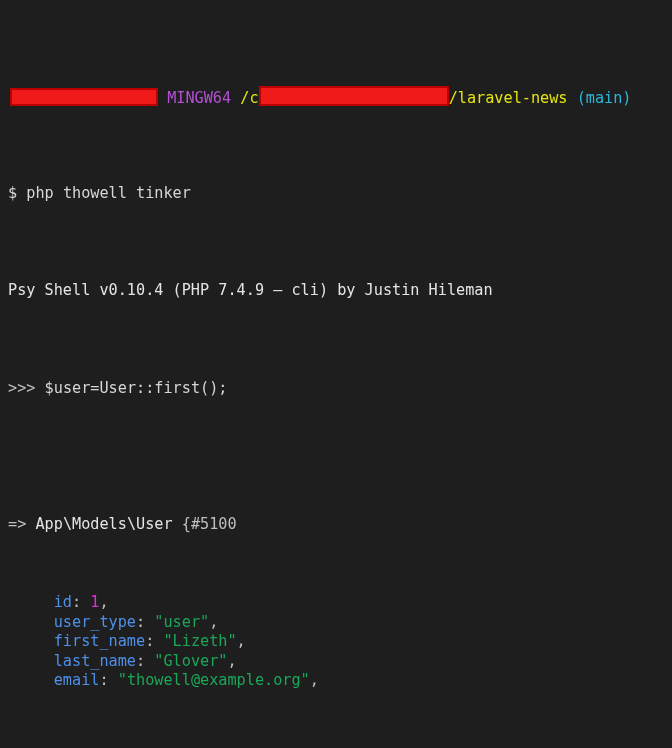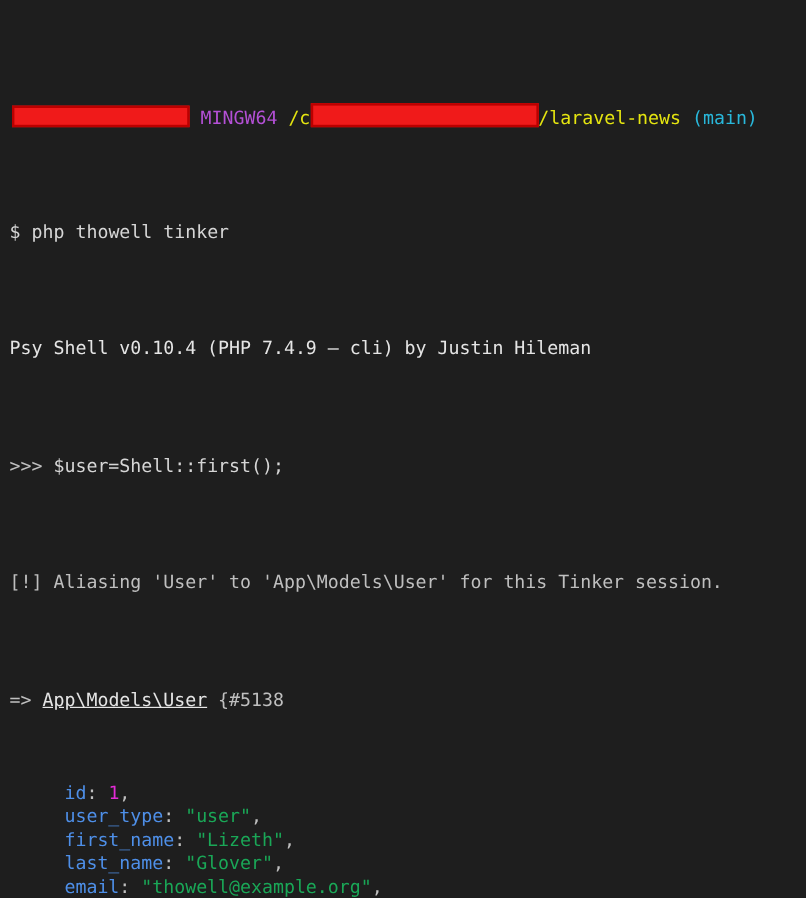--- a/index.html
+++ b/index.html
@@ -30,21 +30,21 @@
   
   .c-white   { color: #d6d6d6; }
   .c-gray    { color: #bfbfbf; }
   .c-blue    { color: #e5e5e5; }
   .c-brblue  { color: #4e8fe8; margin-top: 44px; }
   .c-green   { color: #1aa757; }
   .c-yellow  { color: #e5e510; }
   .c-magenta { color: #b450d6; }
   .c-pink    { color: #e32bd6; }
   .c-mcyan   { color: #29b8db; }
-  .ul        { text-decoration: underline; }
+  .ul        { }
 
   
   .redact {
     display: inline-block;
     vertical-align: -3px;
     background: #f01a1a;
     border: 2px solid #bb0000;
     box-sizing: border-box;
   }
   .redact-user { width: 148px; height: 18px; margin-left: 2px; }
@@ -58,27 +58,26 @@
   
   <span class="line"><span class="redact redact-user"></span><span class="c-white"> </span><span class="c-magenta">MINGW64</span><span class="c-white"> </span><span class="c-yellow">/c</span><span class="redact redact-path"></span><span class="c-yellow">/laravel-news</span><span class="c-white"> </span><span class="c-mcyan">(main)</span></span>
 
   
   <span class="line"><span class="c-white">$</span><span class="c-white"> </span><span class="c-white">php thowell tinker</span></span>
 
   
   <span class="line"><span class="c-blue">Psy Shell v0.10.4 (PHP 7.4.9 — cli) by Justin Hileman</span></span>
 
   
-  <span class="line"><span class="c-gray">&gt;&gt;&gt;</span><span> </span><span class="c-white">$user=Shell::first();</span></span>
+  <span class="line"><span class="c-gray">&gt;&gt;&gt;</span><span> </span><span class="c-white">$user=User::first();</span></span>
 
   
-  <span class="line"><span class="c-gray">[!]</span><span> </span><span class="c-gray">Aliasing 'User' to 'App\Models\User' for this Tinker session.</span></span>
 
   
-  <span class="line"><span class="c-gray">=&gt;</span><span> </span><span class="c-blue ul">App\Models\User</span><span> </span><span class="c-gray">{#5138</span></span>
+  <span class="line"><span class="c-gray">=&gt;</span><span> </span><span class="c-blue ul">App\Models\User</span><span> </span><span class="c-gray">{#5100</span></span>
 
   <div id="user-props"><span class="line"><span>     </span><span class="c-brblue">id</span><span class="c-gray">: </span><span class="c-pink">1</span><span class="c-gray">,</span></span><span class="line"><span>     </span><span class="c-brblue">user_type</span><span class="c-gray">: </span><span class="c-green">"user"</span><span class="c-gray">,</span></span><span class="line"><span>     </span><span class="c-brblue">first_name</span><span class="c-gray">: </span><span class="c-green">"Lizeth"</span><span class="c-gray">,</span></span><span class="line"><span>     </span><span class="c-brblue">last_name</span><span class="c-gray">: </span><span class="c-green">"Glover"</span><span class="c-gray">,</span></span><span class="line"><span>     </span><span class="c-brblue">email</span><span class="c-gray">: </span><span class="c-green">"thowell@example.org"</span><span class="c-gray">,</span></span></div>
 
   
   
 
   
   
 
   

